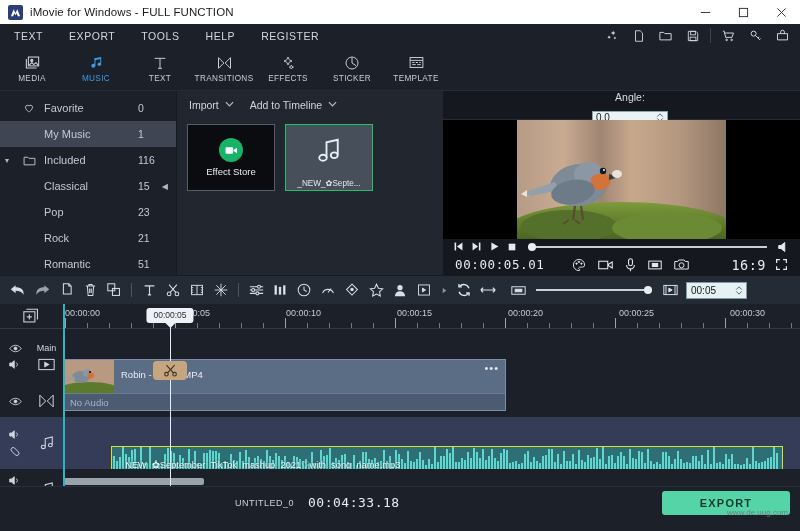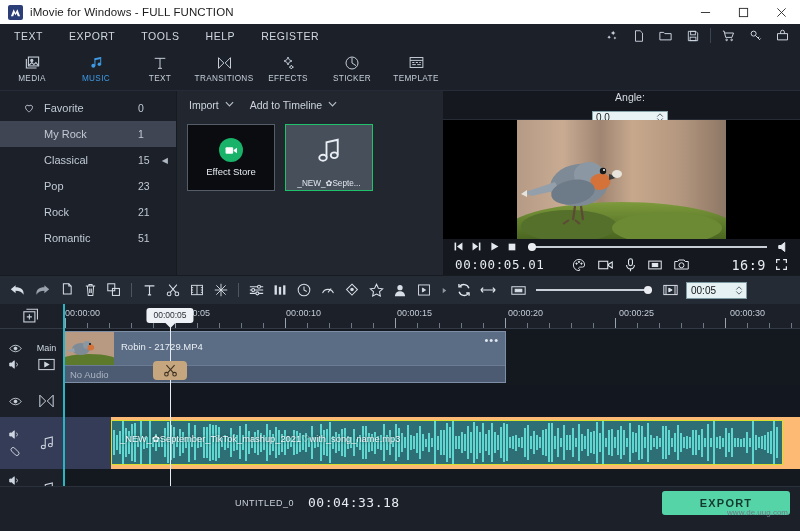--- a/index.html
+++ b/index.html
@@ -149,21 +149,21 @@
   .timeline { position: relative; height: 182px; background: #1b2029; }
   .tl-ruler { height: 25px; display: flex; position: relative; border-bottom: 1px solid #333a45;}
   .tl-corner { width: 63px; display: flex; align-items: center; justify-content: center; color: #c9d0d9; }
   .tl-ticks { flex: 1; position: relative; }
   .tl-label { position: absolute; top: 4px; font-size: 9px; color: #c5ccd6; }
   .tick { position: absolute; bottom: 0; width: 1px; background: #6f7885; }
   .tick.major { height: 10px; background: #9aa3ae; }
   .tick.minor { height: 5px; }
 
   .tl-tracks { position: relative; }
-  .trk { display: flex; position: relative; }
+  .trk { display: flex; position: relative; align-items: center; }
   .trk-head { width: 63px; display: flex; align-items: center; position: relative; }
   .trk-head .col-a { width: 30px; display: flex; flex-direction: column; align-items: center; justify-content: center; gap: 6px;}
   .trk-head .col-b { flex: 1; display: flex; flex-direction: column; align-items: center; justify-content: center; gap: 5px;}
   .trk-body { flex: 1; position: relative; }
   .hico { color: #cfd6df; display: flex; }
 
   .trk-main { height: 56px; background: #1b2029; }
   .trk-main .trk-body { background: #141920; }
   .clip-video {
     position: absolute; left: 0; top: 2px; height: 52px; width: 443px;
@@ -401,24 +401,34 @@
               <path d="M12 20s-7-4.6-7-9.4A3.9 3.9 0 0112 8a3.9 3.9 0 017 2.6C19 15.4 12 20 12 20z"></path>
             </svg>
         </div>
         <div class="sb-lbl">Favorite</div>
         <div class="sb-count">0</div>
       </div>
 
       <div class="sb-row sel">
         <div class="sb-caret"></div>
         <div class="sb-ico"></div>
-        <div class="sb-lbl">My Rock</div>
+        <div class="sb-lbl">My Music</div>
         <div class="sb-count">1</div>
       </div>
 
+      <div class="sb-row">
+        <div class="sb-caret">▼</div>
+        <div class="sb-ico">
+          <svg width="13" height="11" viewBox="0 0 24 20" fill="none" stroke="#c2cad4" stroke-width="1.7">
+              <path d="M2 4h7l2 2h11v12H2z"></path>
+            </svg>
+        </div>
+        <div class="sb-lbl">Included</div>
+        <div class="sb-count">116</div>
+      </div>
 
       <div class="sb-row sb-indent1">
         <div class="sb-caret"></div>
         <div class="sb-ico"></div>
         <div class="sb-lbl">Classical</div>
         <div class="sb-count">15</div>
         <div class="sb-arrow-right">◀</div>
       </div>
 
       <div class="sb-row sb-indent1">

